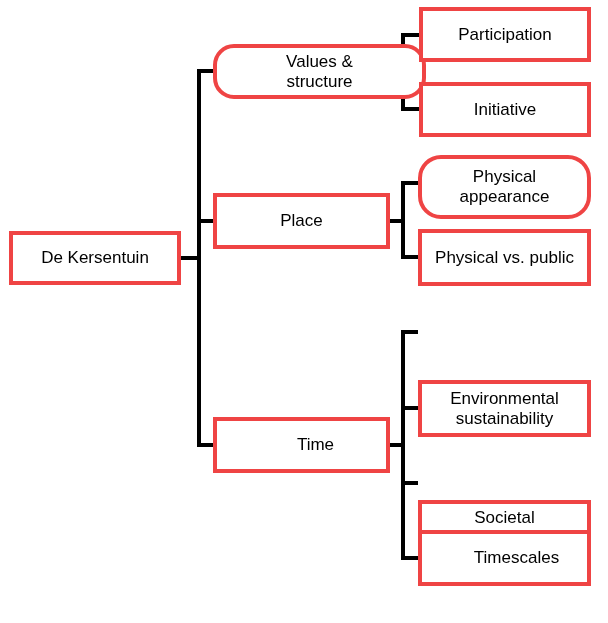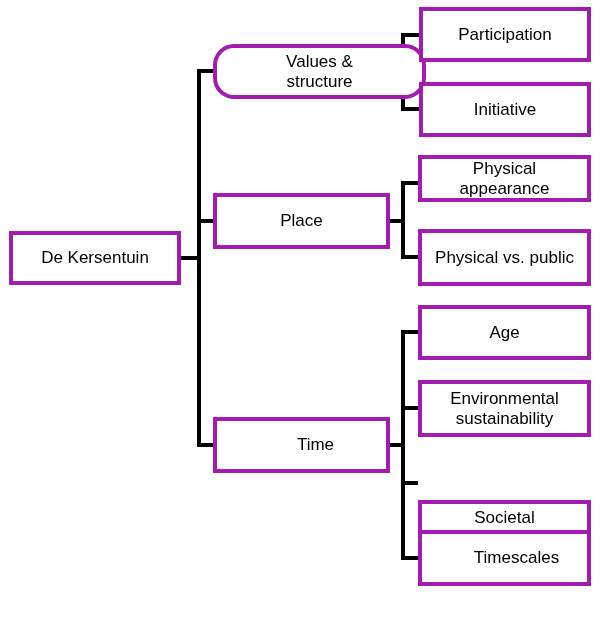--- a/index.html
+++ b/index.html
@@ -11,21 +11,21 @@
     position: relative;
     width: 608px;
     height: 623px;
     background: #ffffff;
     font-family: "Liberation Sans", sans-serif;
     overflow: hidden;
   }
   .node {
     position: absolute;
     box-sizing: border-box;
-    border: 4px solid #a21caf;
+    border: 4px solid #ef4444;
     background: #ffffff;
     display: flex;
     align-items: center;
     justify-content: center;
     text-align: center;
   }
   .lbl {
     display: inline-block;
     font-size: 17px;
     line-height: 1.16;
@@ -81,28 +81,25 @@
   <div class="node" style="left:213px; top:417px; width:177px; height:56px;padding-left:28px;">
     <span class="lbl">Time</span>
   </div>
 
   <div class="node" style="left:419px; top:7px; width:172px; height:55px;">
     <span class="lbl">Participation</span>
   </div>
   <div class="node" style="left:419px; top:82px; width:172px; height:55px;">
     <span class="lbl">Initiative</span>
   </div>
-  <div class="node" style="left:418px; top:155px; width:173px; height:47px;">
+  <div class="node" style="left:418px; top:155px; width:173px; height:64px;border-radius:23px;">
     <span class="lbl wrap">Physical appearance</span>
   </div>
   <div class="node" style="left:418px; top:229px; width:173px; height:57px;">
     <span class="lbl">Physical vs. public</span>
-  </div>
-  <div class="node" style="left:418px; top:305px; width:173px; height:55px;">
-    <span class="lbl">Age</span>
   </div>
   <div class="node" style="left:418px; top:380px; width:173px; height:57px;">
     <span class="lbl wrap">Environmental sustainability</span>
   </div>
   <div class="node" style="left:418px; top:456px; width:173px; height:55px;margin-top:44px;">
     <span class="lbl wrap">Societal sustainability</span>
   </div>
   <div class="node" style="left:418px; top:530px; width:173px; height:56px;padding-left:24px;">
     <span class="lbl">Timescales</span>
   </div>

